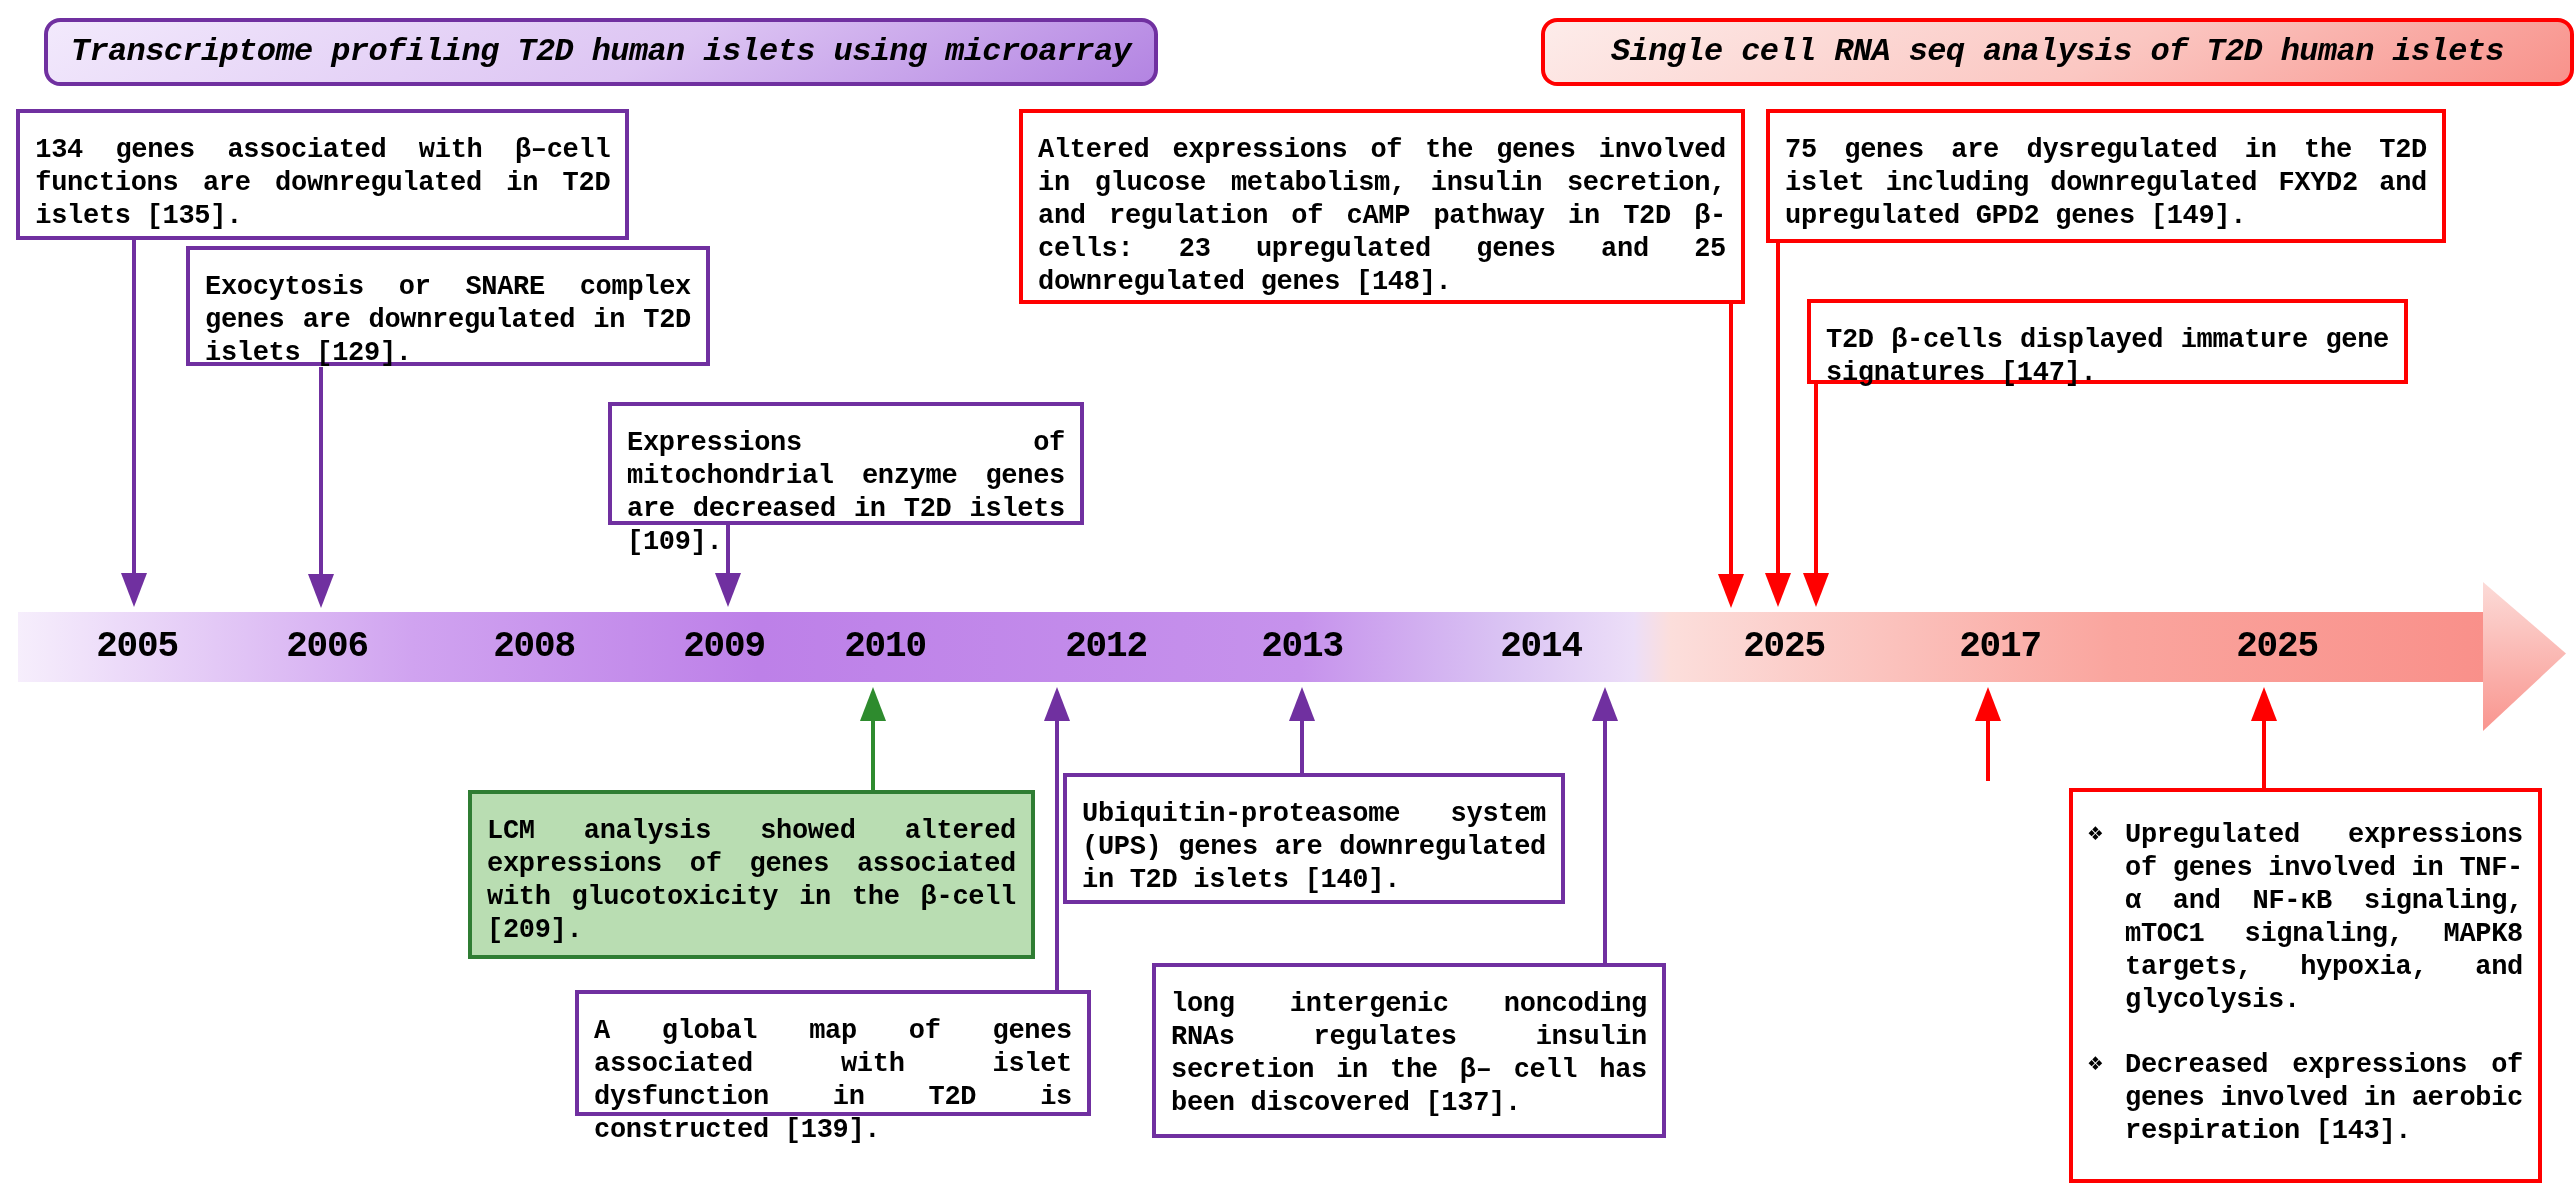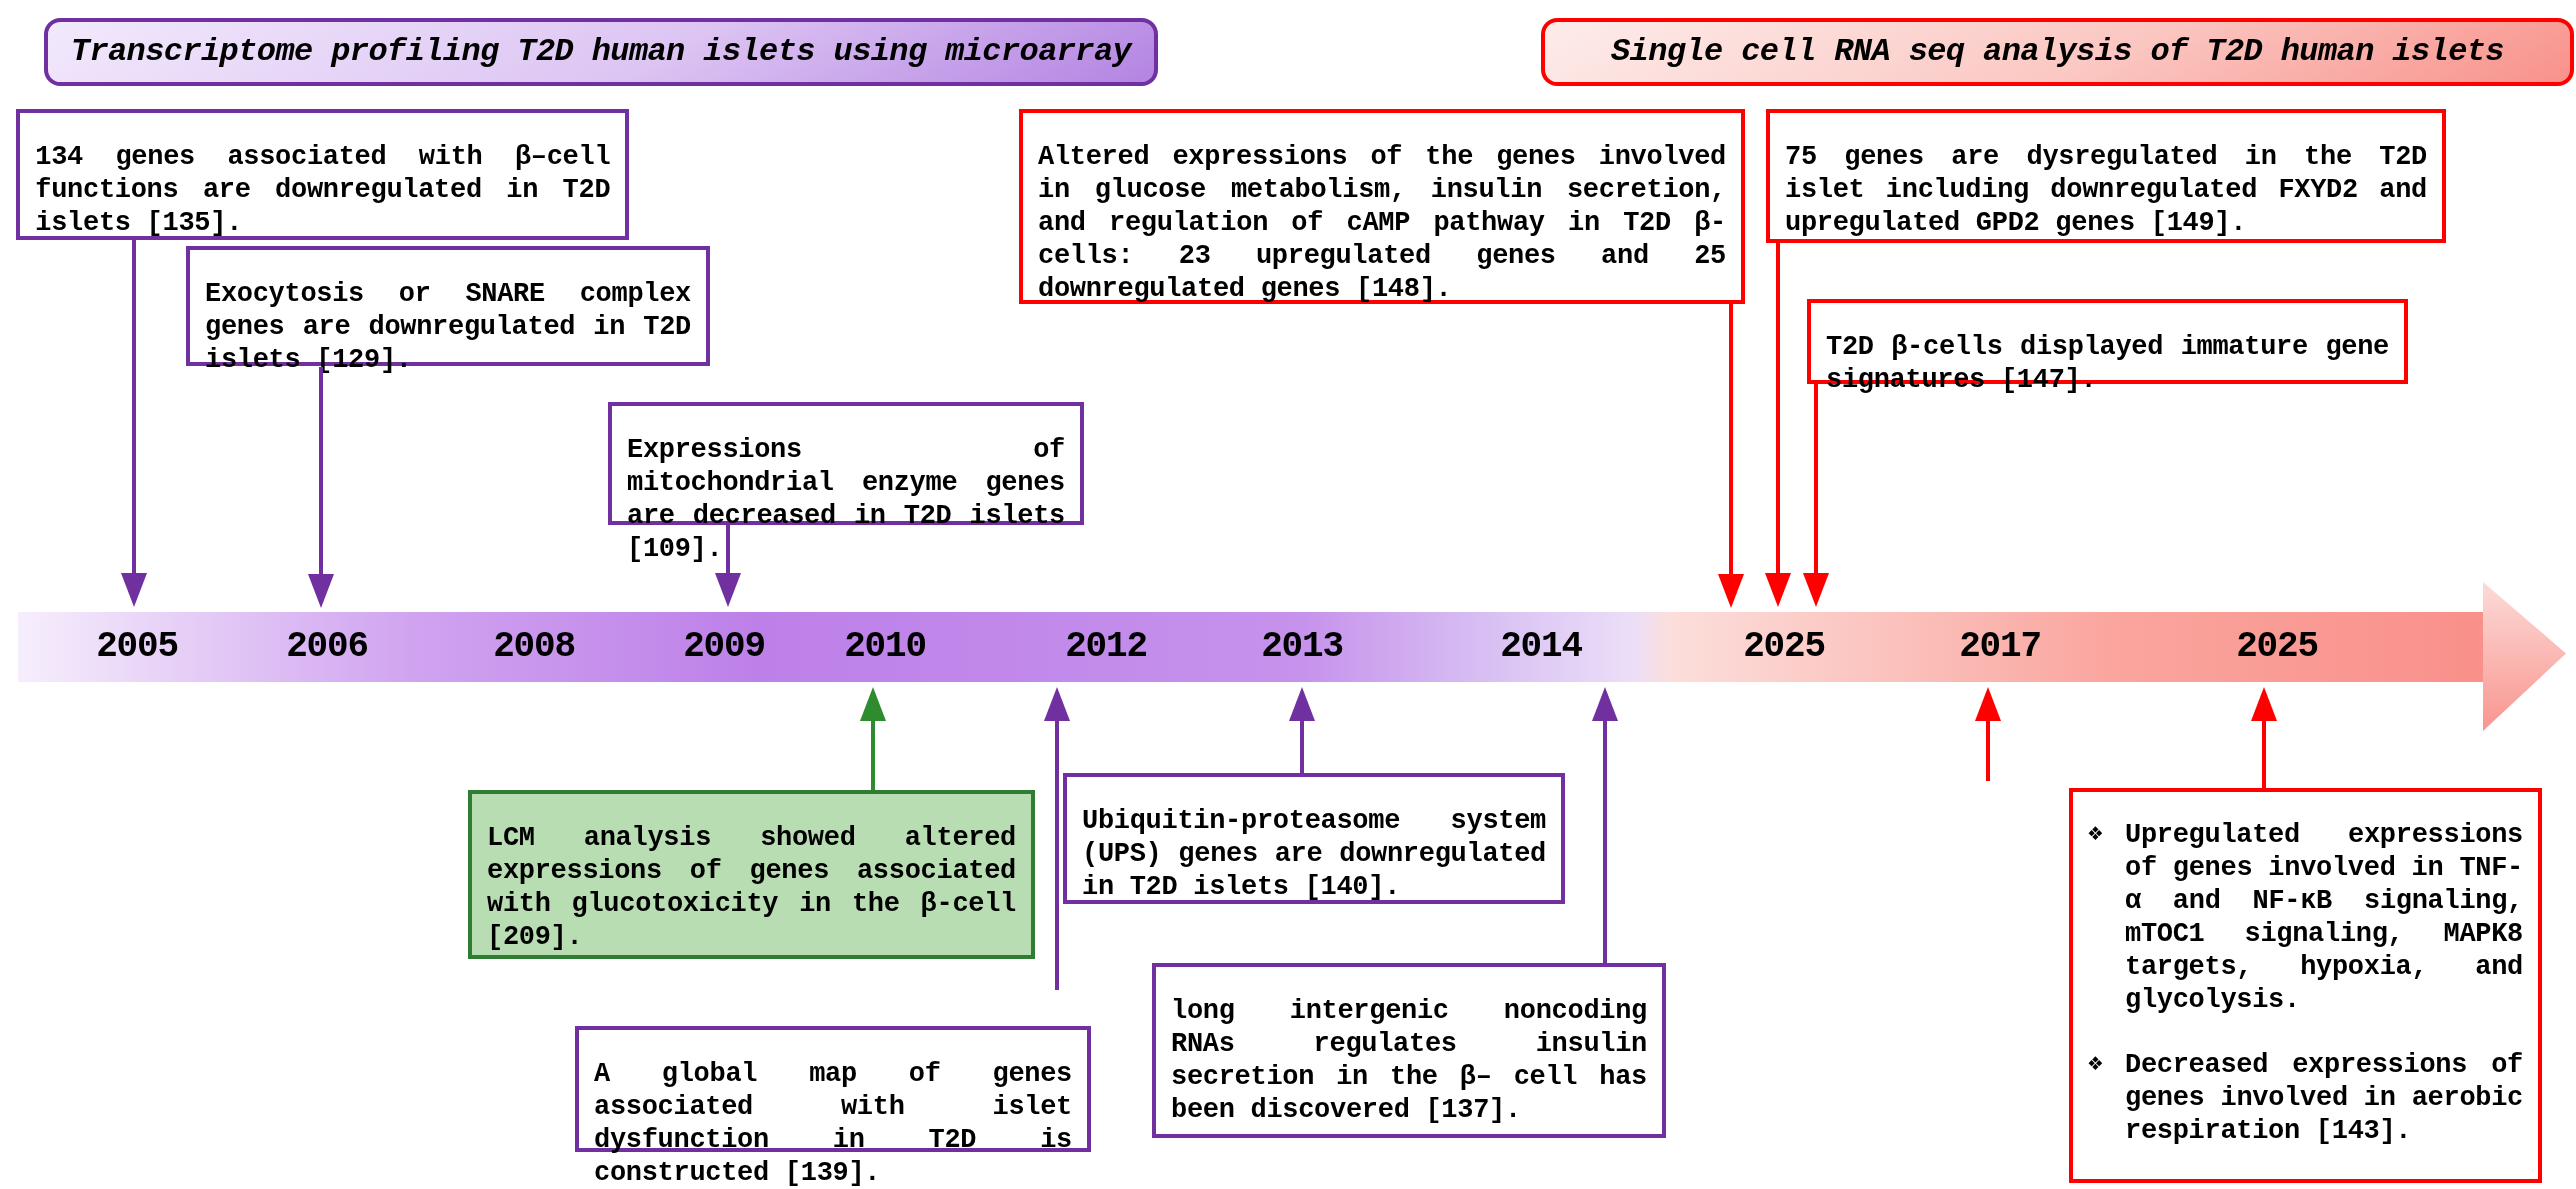--- a/index.html
+++ b/index.html
@@ -9,21 +9,21 @@
   }
   .banner{
     position:absolute;height:60px;border-radius:16.3px;
     display:flex;align-items:center;justify-content:center;
     font-size:32px;font-weight:bold;font-style:italic;letter-spacing:-0.6px;
   }
   .banner.purple{border:4.1px solid #7030a0;background:linear-gradient(150deg,#f2e9fc 0%,#ddc5f3 55%,#b384e2 100%)}
   .banner.redb{border:4.1px solid #ff0000;background:linear-gradient(150deg,#fdecea 0%,#fbc7c2 55%,#f8928b 100%)}
   .note{
     position:absolute;background:#ffffff;border:4.1px solid #7030a0;
-    padding:28px 15px;font-size:27px;font-weight:bold;line-height:1.22;
+    padding:21px 15px;font-size:27px;font-weight:bold;line-height:1.22;
     text-align:justify;letter-spacing:-0.3px;box-sizing:border-box;
   }
   .note.redb{border-color:#ff0000}
   .note.greenb{border-color:#2f7d33;background:#b9ddb2}
   #bar{
     position:absolute;left:17.5px;top:612px;width:2467px;height:70px;
     background:linear-gradient(90deg,#f6eefc 0%,#d0a3f0 16%,#bd80e8 30%,#c692ec 52%,
       #d9c2f3 60%,#ecdef8 65.5%,#fcdedb 67%,#faa59e 85%,#f9908a 100%);
   }
   #barhead{
@@ -89,21 +89,21 @@
   <div class="arr arrow-down" style="left:1803px;top:384px;height:223px;--c:#ff0000"></div>
 
   <div class="arr arrow-up" style="left:860px;top:687px;height:103px;--c:#2e8b2e"></div>
   <div class="arr arrow-up" style="left:1044px;top:687px;height:303px;--c:#7030a0"></div>
   <div class="arr arrow-up" style="left:1289px;top:687px;height:86px;--c:#7030a0"></div>
   <div class="arr arrow-up" style="left:1592px;top:687px;height:277px;--c:#7030a0"></div>
   <div class="arr arrow-up" style="left:1975px;top:687px;height:94px;--c:#ff0000"></div>
   <div class="arr arrow-up" style="left:2251px;top:687px;height:102px;--c:#ff0000"></div>
 
   <div class="note greenb" style="left:468px;top:790px;width:567px;height:169px">LCM analysis showed altered expressions of genes associated with glucotoxicity in the β-cell [209].</div>
-  <div class="note" style="left:575px;top:1026px;width:516px;height:126px">A global map of genes associated with islet dysfunction in T2D is constructed [139].</div>
+  <div class="note" style="left:575px;top:990px;width:516px;height:126px">A global map of genes associated with islet dysfunction in T2D is constructed [139].</div>
   <div class="note" style="left:1063px;top:773px;width:502px;height:131px">Ubiquitin-proteasome system (UPS) genes are downregulated in T2D islets [140].</div>
   <div class="note" style="left:1152px;top:963px;width:514px;height:175px">long intergenic noncoding RNAs regulates  insulin secretion in the β– cell has been discovered [137].</div>
 
   <div class="note redb bullets" style="left:2069px;top:788px;width:473px;height:395px;padding-top:27px">
     <div class="bullet">
       <span class="marker">❖</span>
       <span class="btext">Upregulated expressions of genes involved in  TNF-α and NF-κB signaling, mTOC1 signaling, MAPK8 targets, hypoxia, and glycolysis.</span>
     </div>
     <div class="bullet">
       <span class="marker">❖</span>

